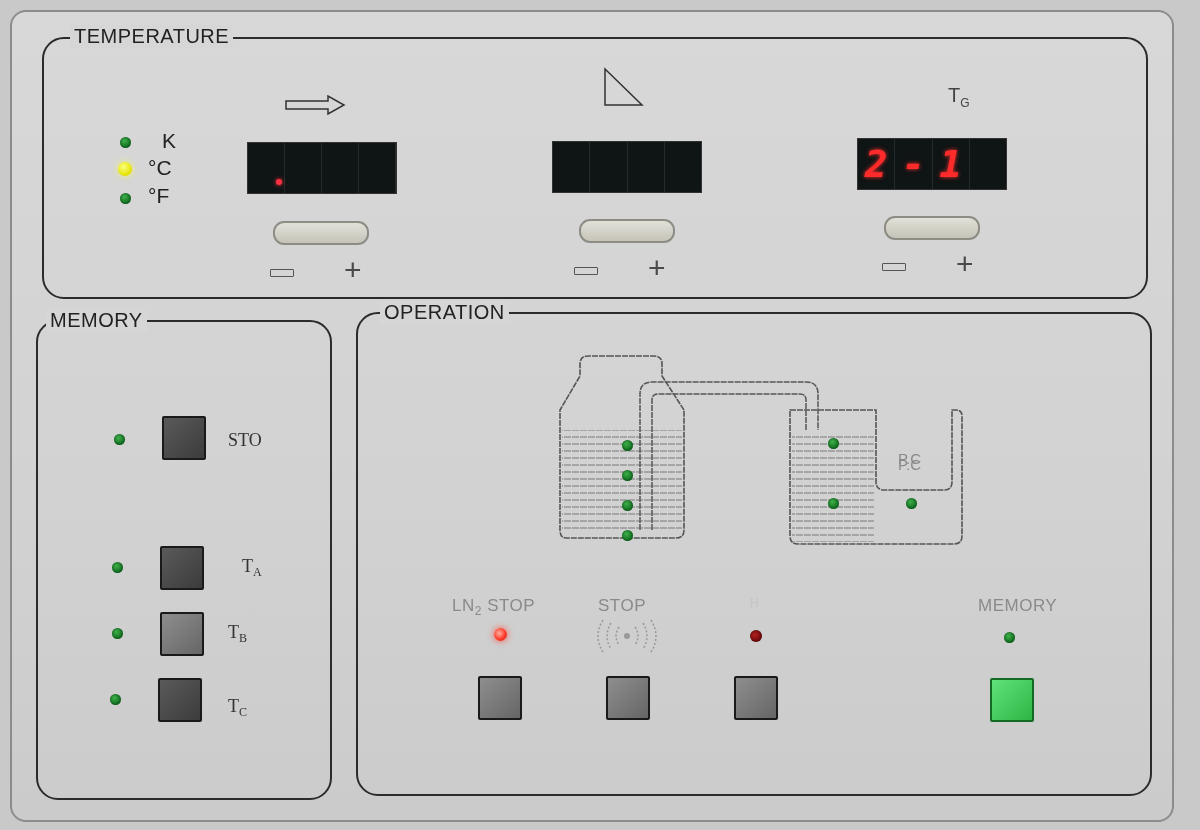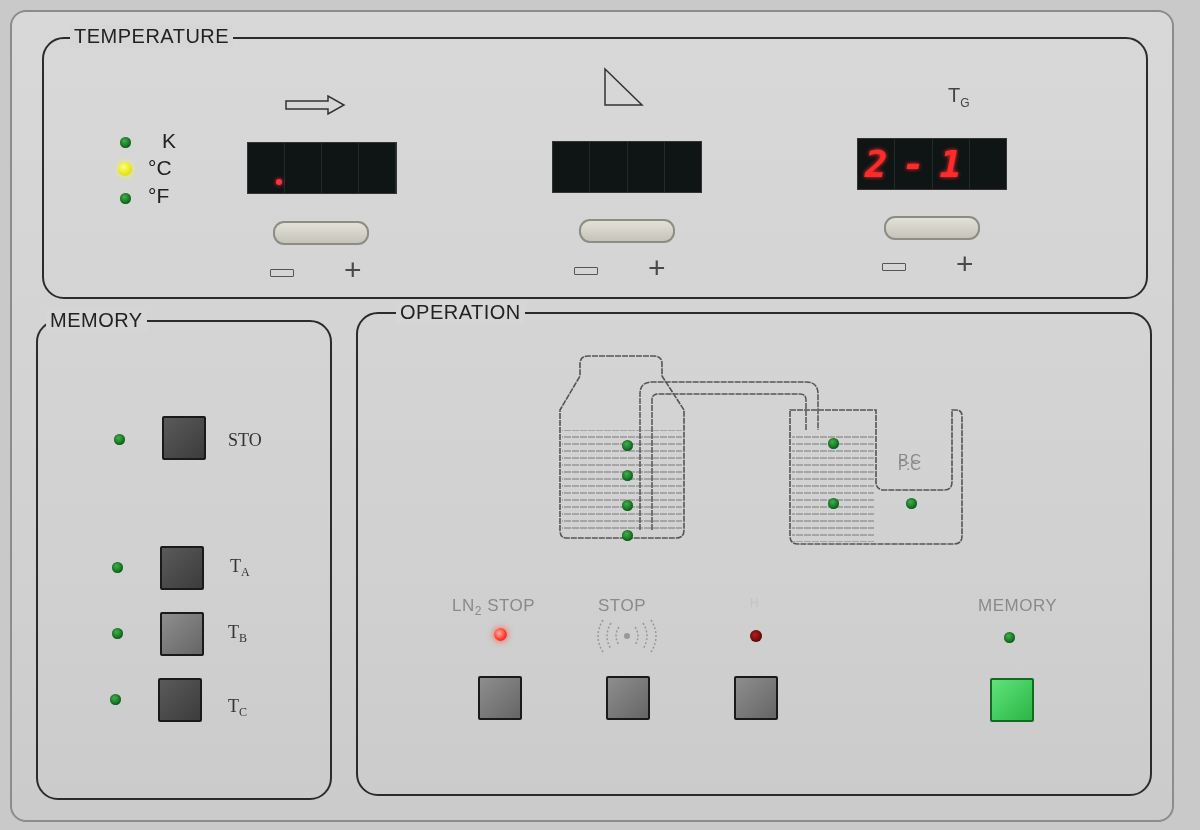--- a/index.html
+++ b/index.html
@@ -114,33 +114,33 @@
 
   <div class="box" style="left:24px; top:308px; width:292px; height:476px;">
     <span class="box-title" style="left:8px;">MEMORY</span>
 
     <span class="led green" style="left:76px; top:112px;"></span>
     <div class="key" style="left:124px; top:94px;"></div>
     <span class="mem-label" style="left:190px; top:108px;">STO</span>
 
     <span class="led green" style="left:74px; top:240px;"></span>
     <div class="key" style="left:122px; top:224px;"></div>
-    <span class="mem-label" style="left:192px; top:234px;"><span>T</span><sub>A</sub></span>
+    <span class="mem-label" style="left:204px; top:234px;"><span>T</span><sub>A</sub></span>
 
     <span class="led green" style="left:74px; top:306px;"></span>
     <div class="key grey" style="left:122px; top:290px;"></div>
     <span class="mem-label" style="left:190px; top:300px;"><span>T</span><sub>B</sub></span>
 
     <span class="led green" style="left:72px; top:372px;"></span>
     <div class="key" style="left:120px; top:356px;"></div>
     <span class="mem-label" style="left:190px; top:366px;margin-top:8px;"><span>T</span><sub>C</sub></span>
   </div>
 
   <div class="box" style="left:344px; top:300px; width:792px; height:480px;">
-    <span class="box-title" style="left:22px;margin-left:16px;">OPERATION</span>
+    <span class="box-title" style="left:22px;">OPERATION</span>
 
     <svg style="position:absolute; left:200px; top:36px;" width="420" height="200" viewBox="0 0 420 200">
       <defs>
         <pattern id="hatch" width="8" height="7" patternUnits="userSpaceOnUse">
           <line x1="0" y1="3" x2="8" y2="3" stroke="#777" stroke-width="1" stroke-dasharray="5 1"></line>
         </pattern>
       </defs>
 
       <path d="M50 6 H96 Q104 6 104 14 V26 L126 60 V180 Q126 188 118 188 H8 Q2 188 2 180 V60 L22 26 V14 Q22 6 30 6 Z" fill="none" stroke="#555" stroke-width="1.6" stroke-dasharray="6 1"></path>
       <rect x="4" y="80" width="120" height="104" fill="url(#hatch)"></rect>

